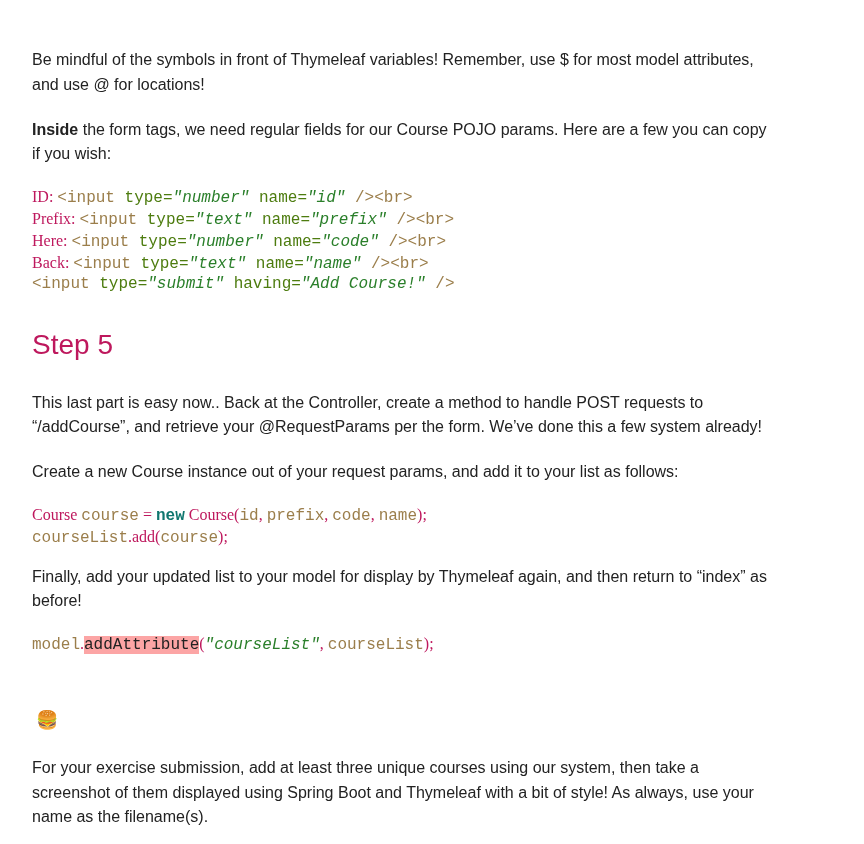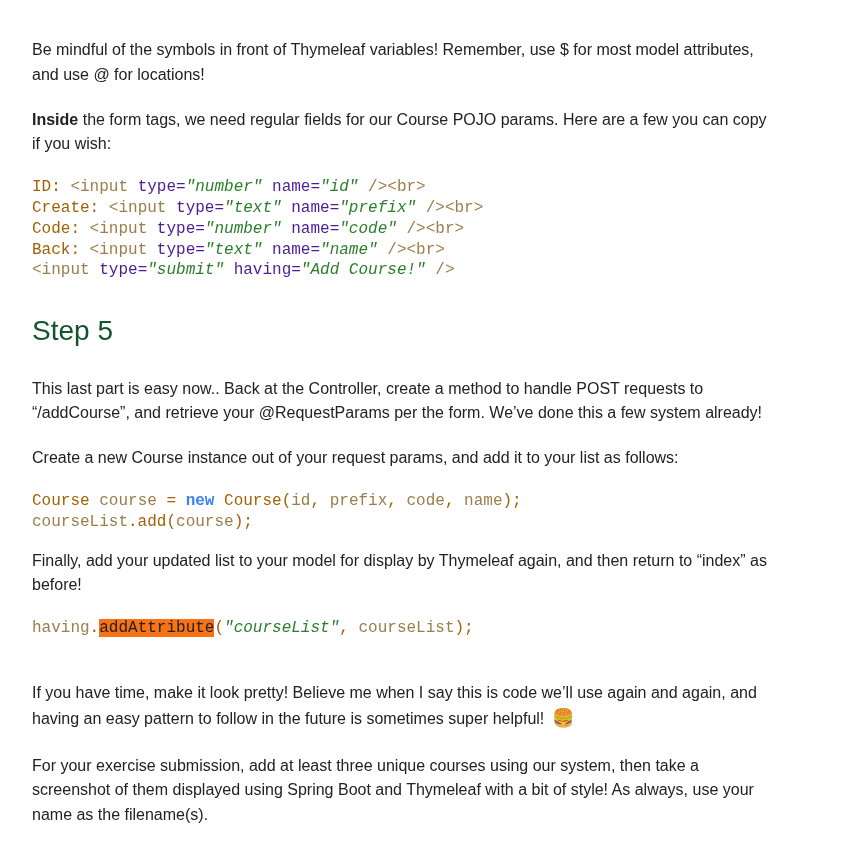--- a/index.html
+++ b/index.html
@@ -6,79 +6,79 @@
     margin: 0;
     padding: 32px;
     font-family: "Segoe UI", "Helvetica Neue", Arial, sans-serif;
     color: #222;
     font-size: 16px;
     line-height: 1.55;
     width: 800px;
     box-sizing: border-box;
     background: #fff;
   }
-  .para { margin: 6px 0 20px 0; }
+  .para { margin: 16px 0 20px 0; }
   .u { font-weight: bold; }
   .h2 {
     font-size: 28px;
     font-weight: 400;
-    color: #14532d;
+    color: #be185d;
     margin: 28px 0 24px 0;
   }
   .code {
     font-family: Consolas, "Courier New", monospace;
     font-size: 16px;
     line-height: 1.3;
     white-space: pre;
     margin: 6px 0 16px 0;
   }
-  .c-plain { color: #a16207; }
+  .c-plain { color: #be185d; font-family: Liberation Serif, serif; }
   .c-tag   { color: #9b7e4b; }
-  .c-attr  { color: #4c1d95; }
+  .c-attr  { color: #4d7c0f; }
   .c-str   { color: #2a7f2a; font-style: italic; }
-  .c-key   { color: #3b82f6; font-weight: bold; }   
-  .c-meth  { background: #f97316; }
+  .c-key   { color: #0f766e; font-weight: bold; }   
+  .c-meth  { background: #fca5a5; }
   .emoji-burger {
     display: inline-block;
     vertical-align: middle;
     font-size: 18px;
     margin-left: 4px;
     position: relative;
     top: -1px;
   }
   .emoji-burger:before { content: "🍔"; }
 </style>
 </head>
 <body>
 
 <p class="para">Be mindful of the symbols in front of Thymeleaf variables! Remember, use $ for most model attributes, and use @ for locations!</p>
 
 <p class="para">
   <span class="u">Inside</span><span> the form tags, we need regular fields for our Course POJO params. Here are a few you can copy if you wish:</span>
 </p>
 
 <div class="code"><span class="c-plain">ID: </span><span class="c-tag">&lt;</span><span class="c-tag">input </span><span class="c-attr">type=</span><span class="c-str">"number"</span><span class="c-attr"> name=</span><span class="c-str">"id"</span><span class="c-tag"> /&gt;</span><span class="c-tag">&lt;br&gt;</span>
-<span class="c-plain">Create: </span><span class="c-tag">&lt;</span><span class="c-tag">input </span><span class="c-attr">type=</span><span class="c-str">"text"</span><span class="c-attr"> name=</span><span class="c-str">"prefix"</span><span class="c-tag"> /&gt;</span><span class="c-tag">&lt;br&gt;</span>
-<span class="c-plain">Code: </span><span class="c-tag">&lt;</span><span class="c-tag">input </span><span class="c-attr">type=</span><span class="c-str">"number"</span><span class="c-attr"> name=</span><span class="c-str">"code"</span><span class="c-tag"> /&gt;</span><span class="c-tag">&lt;br&gt;</span>
+<span class="c-plain">Prefix: </span><span class="c-tag">&lt;</span><span class="c-tag">input </span><span class="c-attr">type=</span><span class="c-str">"text"</span><span class="c-attr"> name=</span><span class="c-str">"prefix"</span><span class="c-tag"> /&gt;</span><span class="c-tag">&lt;br&gt;</span>
+<span class="c-plain">Here: </span><span class="c-tag">&lt;</span><span class="c-tag">input </span><span class="c-attr">type=</span><span class="c-str">"number"</span><span class="c-attr"> name=</span><span class="c-str">"code"</span><span class="c-tag"> /&gt;</span><span class="c-tag">&lt;br&gt;</span>
 <span class="c-plain">Back: </span><span class="c-tag">&lt;</span><span class="c-tag">input </span><span class="c-attr">type=</span><span class="c-str">"text"</span><span class="c-attr"> name=</span><span class="c-str">"name"</span><span class="c-tag"> /&gt;</span><span class="c-tag">&lt;br&gt;</span>
 <span class="c-tag">&lt;</span><span class="c-tag">input </span><span class="c-attr">type=</span><span class="c-str">"submit"</span><span class="c-attr"> having=</span><span class="c-str">"Add Course!"</span><span class="c-tag"> /&gt;</span></div>
 
 <h2 class="h2">Step 5</h2>
 
 <p class="para">This last part is easy now..  Back at the Controller, create a method to handle POST requests to “/addCourse”, and retrieve your @RequestParams per the form.  We’ve done this a few system already!</p>
 <p class="para">Create a new Course instance out of your request params, and add it to your list as follows:</p>
 
 <div class="code"><span class="c-plain">Course </span><span class="c-tag">course</span><span class="c-plain"> = </span><span class="c-key">new</span><span class="c-plain"> Course(</span><span class="c-tag">id</span><span class="c-plain">, </span><span class="c-tag">prefix</span><span class="c-plain">, </span><span class="c-tag">code</span><span class="c-plain">, </span><span class="c-tag">name</span><span class="c-plain">);</span>
 <span class="c-tag">courseList</span><span class="c-plain">.add(</span><span class="c-tag">course</span><span class="c-plain">);</span></div>
 
 <p class="para">Finally, add your updated list to your model for display by Thymeleaf again, and then return to “index” as before!</p>
 
-<div class="code"><span class="c-tag">having</span><span class="c-plain">.</span><span class="c-meth">addAttribute</span><span class="c-plain">(</span><span class="c-str">"courseList"</span><span class="c-plain">, </span><span class="c-tag">courseList</span><span class="c-plain">);</span></div>
+<div class="code"><span class="c-tag">model</span><span class="c-plain">.</span><span class="c-meth">addAttribute</span><span class="c-plain">(</span><span class="c-str">"courseList"</span><span class="c-plain">, </span><span class="c-tag">courseList</span><span class="c-plain">);</span></div>
 
 <div style="height:20px"></div>
 
 <p class="para">
-  <span>If you have time, make it look pretty! Believe me when I say this is code we’ll use again and again, and having an easy pattern to follow in the future is sometimes super helpful!  </span><span class="emoji-burger"></span>
+  <span class="emoji-burger"></span>
 </p>
 
 <p class="para">For your exercise submission, add at least three unique courses using our system, then take a screenshot of them displayed using Spring Boot and Thymeleaf with a bit of style! As always, use your name as the filename(s).</p>
 
 <p class="para">Awesome!  Awesome stuff!!</p>
 
 </body></html>

